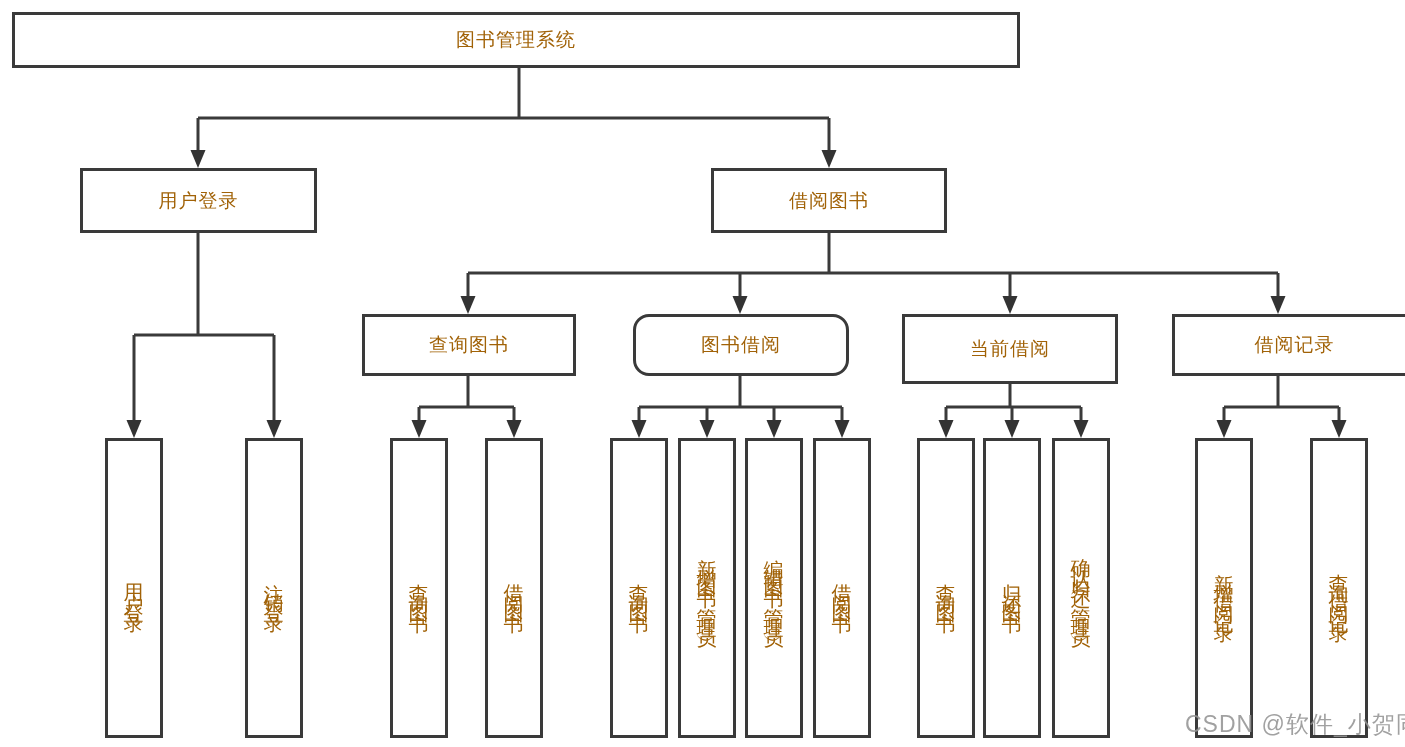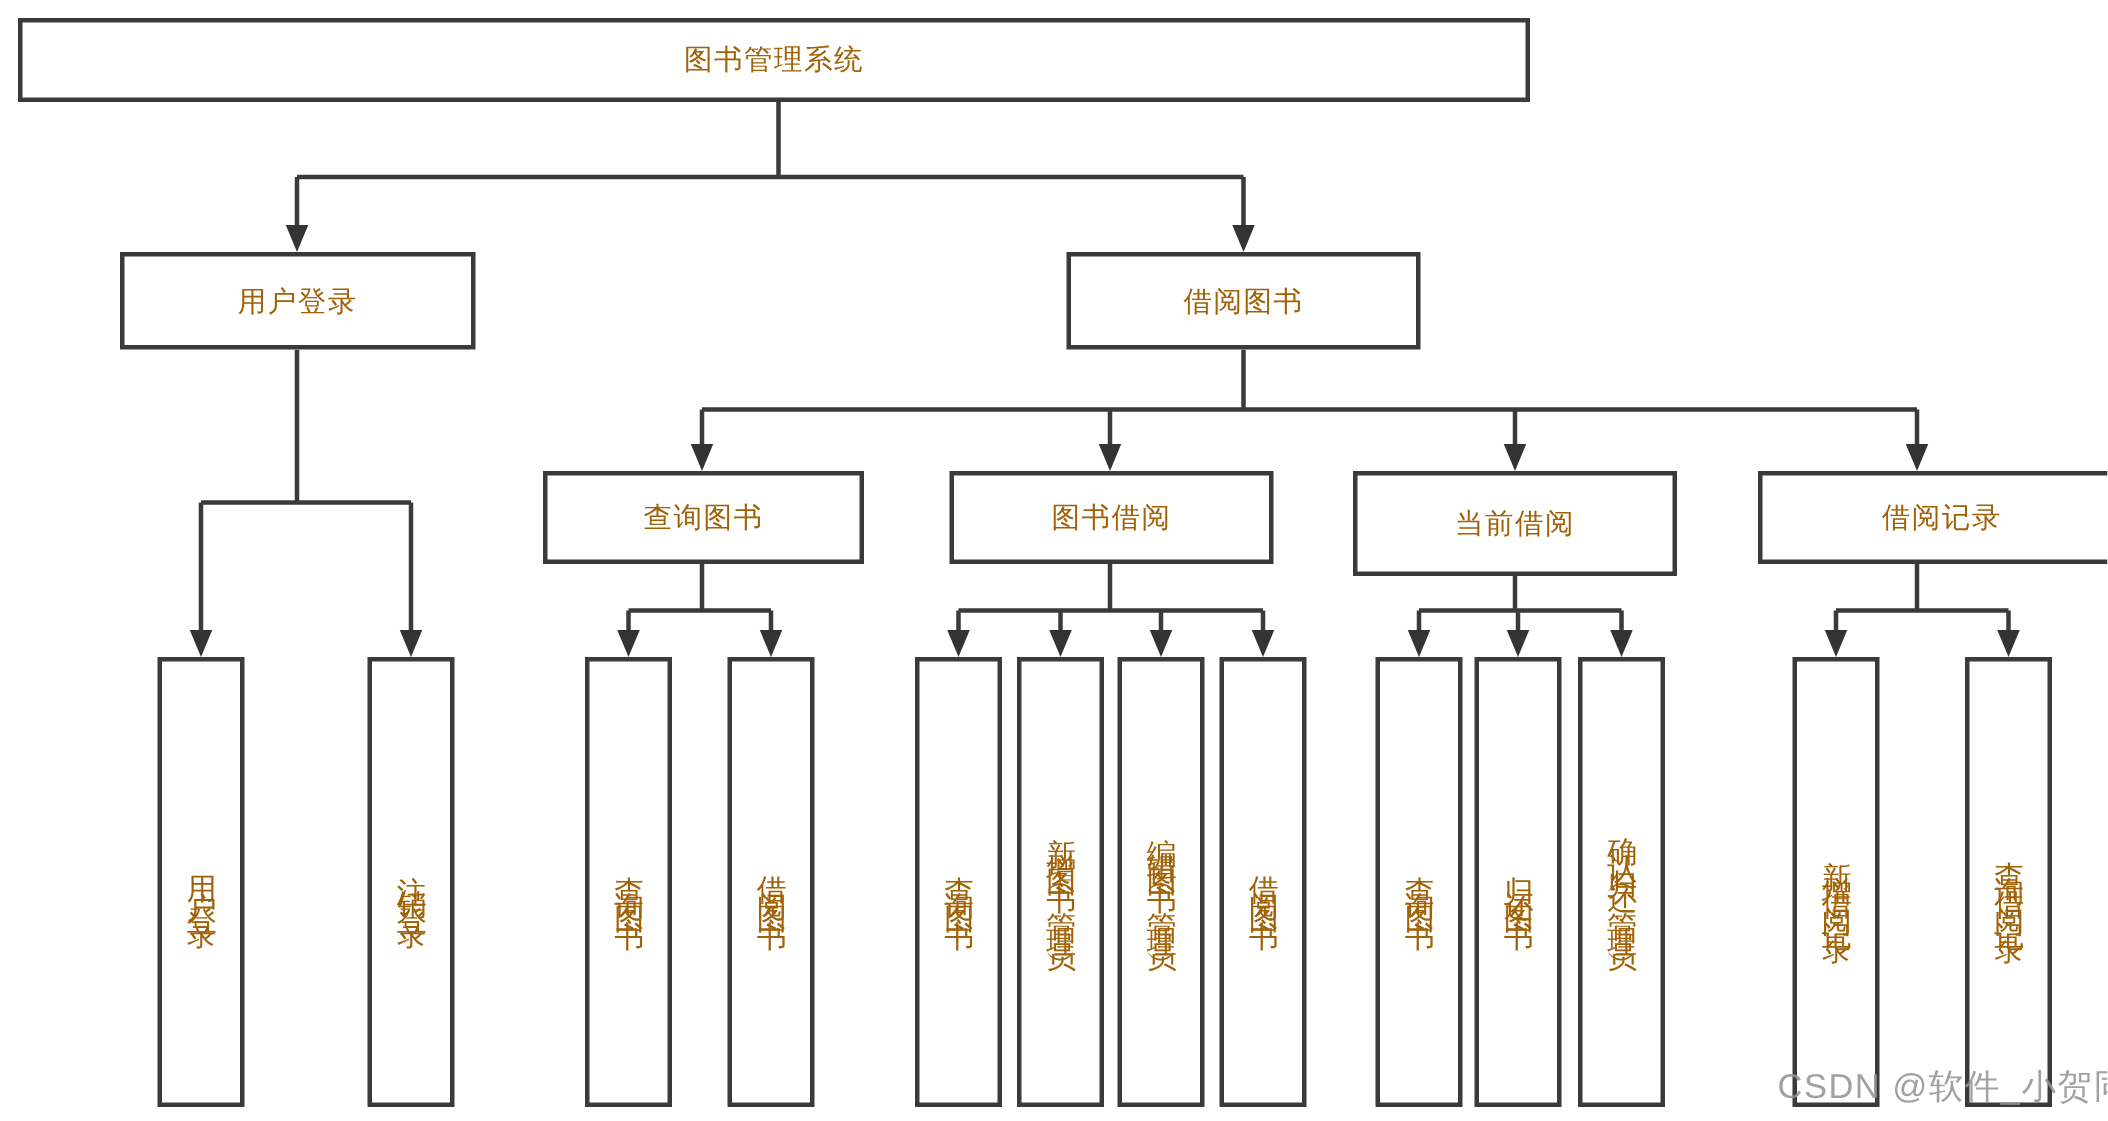--- a/index.html
+++ b/index.html
@@ -96,21 +96,21 @@
       <path d="M1339 438 l-7.5 -18 h15 z"></path>
     </g>
   </svg>
 
   <div class="node hnode root-node" style="left:12px; top:12px; width:1008px; height:56px;">图书管理系统</div>
 
   <div class="node hnode" style="left:80px; top:168px; width:237px; height:65px;">用户登录</div>
   <div class="node hnode" style="left:711px; top:168px; width:236px; height:65px;">借阅图书</div>
 
   <div class="node hnode" style="left:362px; top:314px; width:214px; height:62px;">查询图书</div>
-  <div class="node hnode" style="left:633px; top:314px; width:216px; height:62px;">图书借阅</div>
+  <div class="node hnode" style="left:633px; top:314px; width:216px; height:62px;border-radius:16px;">图书借阅</div>
   <div class="node hnode" style="left:902px; top:314px; width:216px; height:70px;">当前借阅</div>
   <div class="node hnode" style="left:1172px; top:314px; width:245px; height:62px;">借阅记录</div>
 
   <div class="node vnode" style="left:105px; top:438px; width:58px; height:300px;">
       <span>用户登录</span>
     </div>
   <div class="node vnode" style="left:245px; top:438px; width:58px; height:300px;">
       <span>注销登录</span>
     </div>
 

